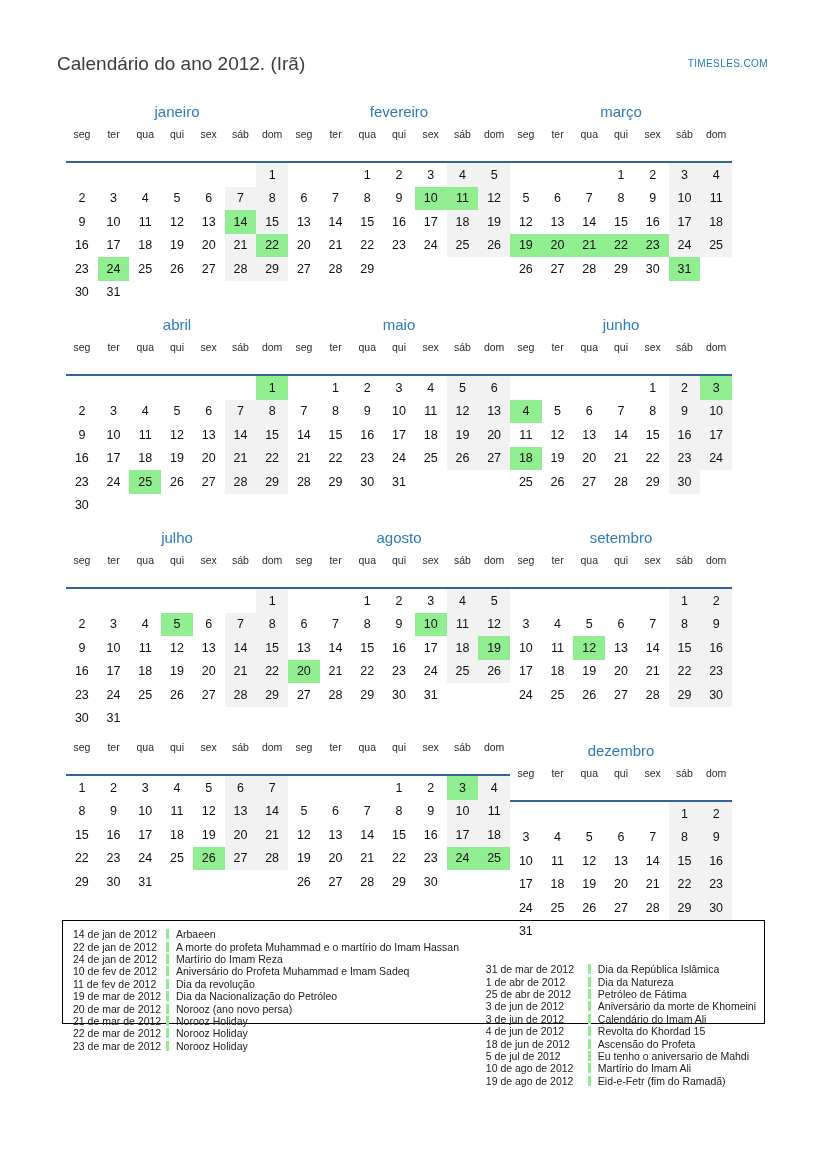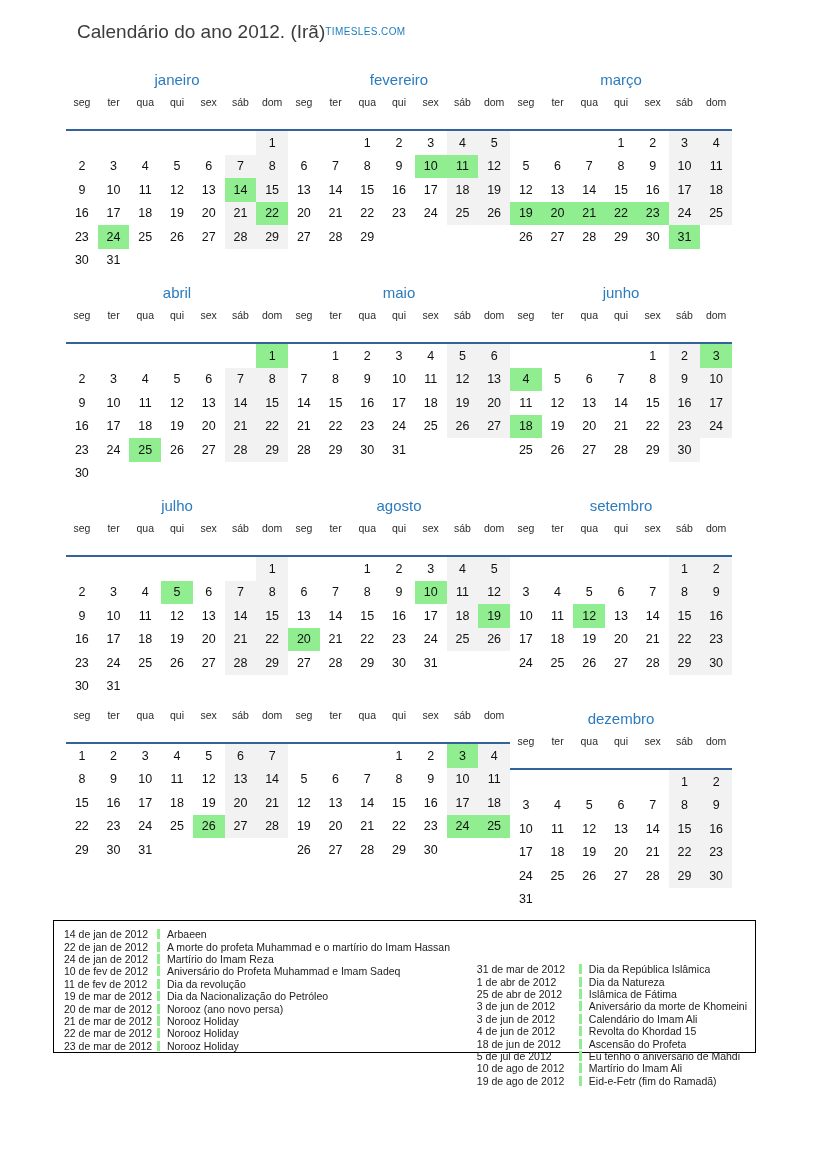--- a/index.html
+++ b/index.html
@@ -10,37 +10,37 @@
     --brand-blue:#1b7dc0;
     --ink:#111111;
   }
   *{box-sizing:border-box;}
   html,body{margin:0;padding:0;}
   body{
     width:827px;height:1169px;background:#ffffff;
     font-family:"Liberation Sans","DejaVu Sans",sans-serif;
     position:relative;overflow:hidden;
   }
-  .header{display:flex;align-items:flex-start;
-    padding:20px 59px 0 77px;}
+  .header{display:flex;justify-content:space-between;align-items:flex-start;
+    padding:20px 59px 0 57px;margin-top:32px;}
   .page-title{font-size:19px;color:#3c3c3c;line-height:24px;}
   .brand{font-size:10px;color:var(--brand-blue);letter-spacing:.4px;margin-top:6px;}
   .months{margin:26px 0 0 66px;display:grid;grid-template-columns:repeat(3,222px);
     column-gap:0;grid-auto-rows:213px;}
   .month-title{text-align:center;color:var(--month-blue);font-size:15px;
     line-height:19px;margin-bottom:7px;}
   .weekdays{display:grid;grid-template-columns:repeat(7,1fr);
     border-bottom:2px solid var(--line-blue);padding-bottom:21px;}
   .wd{text-align:center;font-size:10.5px;color:#2b2b2b;}
   .days{display:grid;grid-template-columns:repeat(7,1fr);grid-auto-rows:23.5px;}
   .day{display:flex;align-items:center;justify-content:center;
     font-size:12.5px;color:var(--ink);}
   .day.wknd{background:var(--wknd);}
   .day.hol{background:var(--hol);}
-  .legend{position:absolute;left:53px;top:920px;width:703px;height:133px;
+  .legend{position:absolute;left:62px;top:920px;width:703px;height:104px;
     border:1.5px solid #000;padding:7px 8px 6px 10px;display:flex;}
   .legend-col{font-size:10.5px;color:#222;}
   .legend-col.left{width:430px;}
   .legend-col.right{flex:1;margin-top:35px;}
   .legend-row{display:flex;align-items:center;height:12.4px;white-space:nowrap;}
   .legend-date{display:inline-block;width:93px;flex:0 0 93px;}
   .legend-col.right .legend-date{width:102px;flex:0 0 102px;}
   .legend-bar{display:inline-block;width:3px;height:10px;background:var(--hol);
     margin:0 7px 0 0;flex:0 0 3px;}
   .legend-label{overflow:hidden;}
@@ -691,21 +691,21 @@
         <span class="legend-label">Dia da República Islâmica</span>
       </div>
       <div class="legend-row">
         <span class="legend-date">1 de abr de 2012</span>
         <span class="legend-bar"></span>
         <span class="legend-label">Dia da Natureza</span>
       </div>
       <div class="legend-row">
         <span class="legend-date">25 de abr de 2012</span>
         <span class="legend-bar"></span>
-        <span class="legend-label">Islâmica de Fátima</span>
+        <span class="legend-label">Petróleo de Fátima</span>
       </div>
       <div class="legend-row">
         <span class="legend-date">3 de jun de 2012</span>
         <span class="legend-bar"></span>
         <span class="legend-label">Aniversário da morte de Khomeini</span>
       </div>
       <div class="legend-row">
         <span class="legend-date">3 de jun de 2012</span>
         <span class="legend-bar"></span>
         <span class="legend-label">Calendário do Imam Ali</span>

